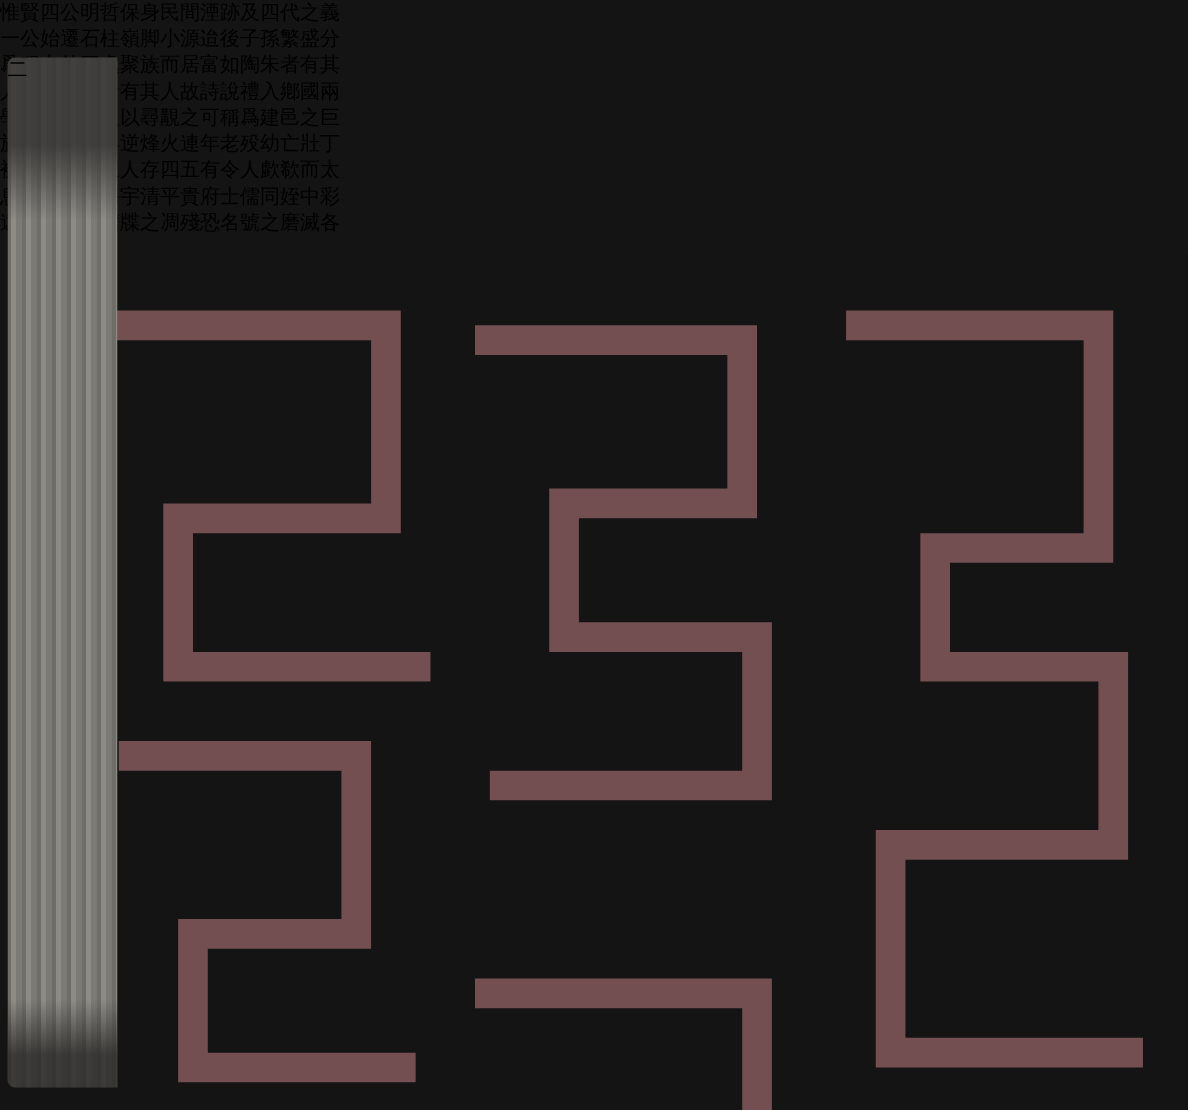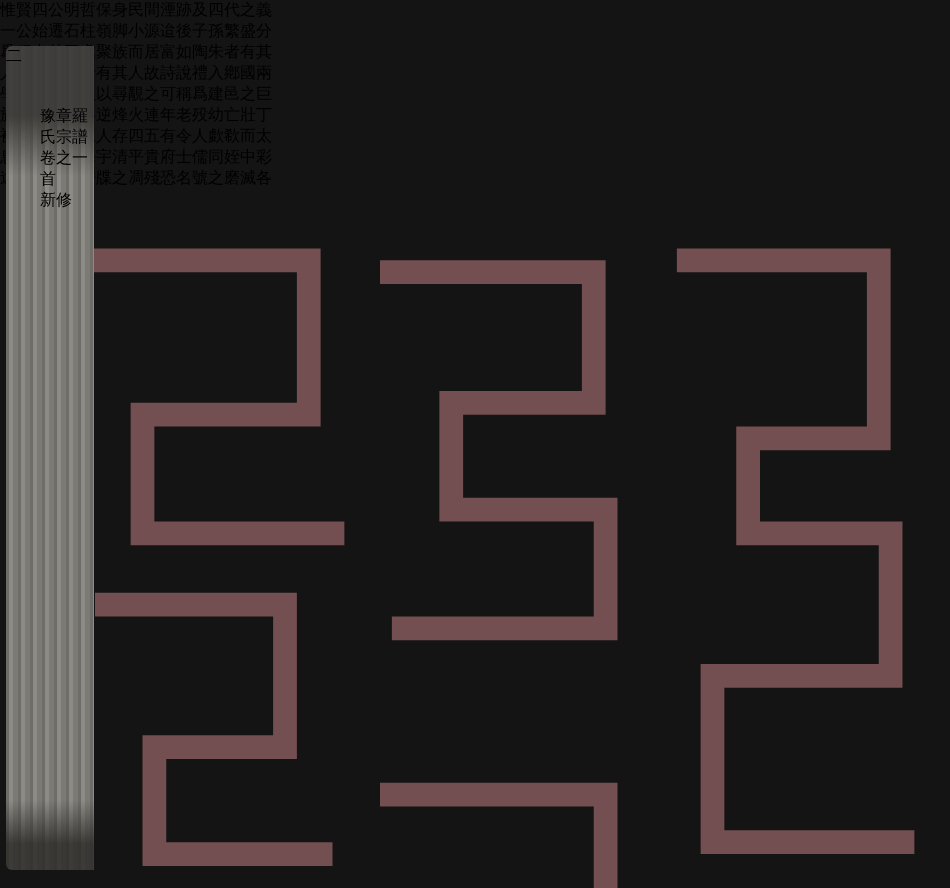--- a/index.html
+++ b/index.html
@@ -60,30 +60,20 @@
   .seal-faded{left:6px;top:514px;width:168px;height:150px;
     border:4px solid rgba(228,142,150,.5);filter:blur(.8px);}
   .seal svg{width:100%;height:100%;display:block;}
 </style>
 </head>
 <body>
 
 <div class="scene">
 
   <div class="book-edge">
-    <div class="spine-label">
-      <div class="spine-smudge"></div>
-      <div class="spine-title v-text">豫章羅氏宗譜</div>
-      <div class="spine-cartouche">
-        <div class="fishtail"></div>
-        <div class="spine-volume v-text">卷之一</div>
-      </div>
-      <div class="spine-section">首</div>
-      <div class="spine-sub v-text">新修</div>
-    </div>
     <div class="spine-pagenum">二</div>
   </div>
 
   <div class="page page-left">
     <div class="frame frame-left">
       <div class="col">惟賢四公明哲保身民間湮跡及四代之義</div>
       <div class="col">一公始遷石柱嶺脚小源迨後子孫繁盛分</div>
       <div class="col">爲程中外三處聚族而居富如陶朱者有其</div>
       <div class="col">人稱爲義士者有其人故詩說禮入鄕國兩</div>
       <div class="col">學者代不乏人以尋覯之可稱爲建邑之巨</div>

